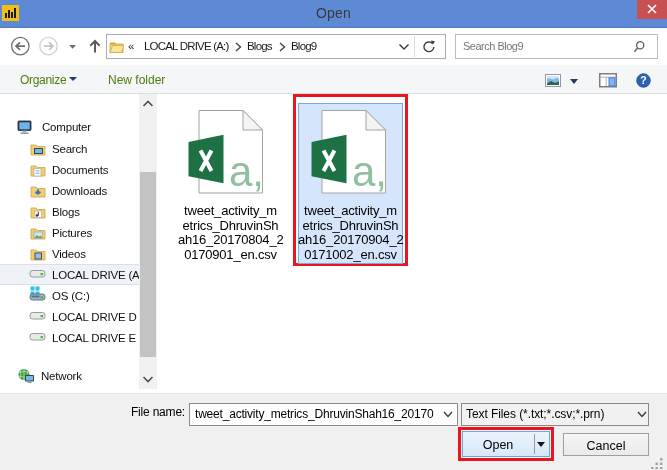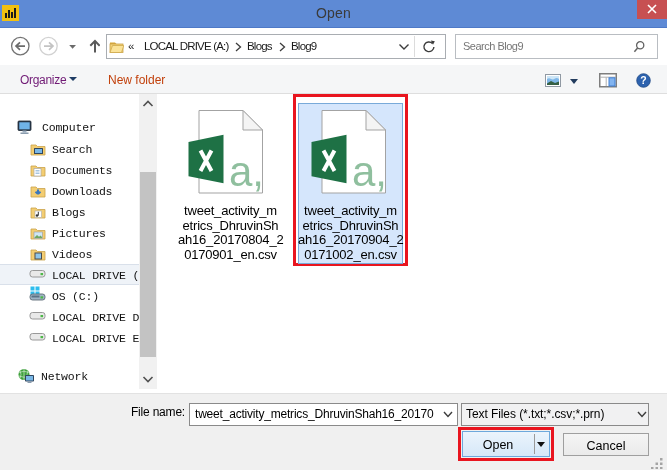--- a/index.html
+++ b/index.html
@@ -12,23 +12,23 @@
 #closebtn{left:637px;top:0;width:30px;height:19px;background:#c75052;}
 
 #navbar{left:0;top:28px;width:667px;height:37px;background:#fff;}
 
 #crumbbox{left:106px;top:34px;width:340px;height:25px;background:#fff;border:1px solid #a9adb2;box-sizing:border-box;}
 #searchbox{left:455px;top:34px;width:203px;height:25px;background:#fff;border:1px solid #b9bdc2;box-sizing:border-box;}
 #searchtext{left:463px;top:40px;font-size:11px;color:#767676;letter-spacing:-0.5px;}
 .crumbtxt{top:40px;font-size:11.5px;color:#1b1b1b;letter-spacing:-0.8px;}
 
 #toolbar{left:0;top:65px;width:667px;height:29px;background:#f5f6f7;border-bottom:1px solid #dedede;box-sizing:border-box;}
-.tbtxt{top:73px;font-size:12px;color:#701a75;letter-spacing:-0.3px;}
-
-.side{font-size:11.5px;color:#111;letter-spacing:-0.2px;white-space:nowrap;font-family:Liberation Mono, monospace;}
+.tbtxt{top:73px;font-size:12px;color:#4d7c0f;letter-spacing:-0.3px;}
+
+.side{font-size:11.5px;color:#111;letter-spacing:-0.2px;white-space:nowrap;}
 #sidehl{left:0;top:264px;width:139px;height:19px;background:#eff3f8;border-top:1px solid #d9e0ea;border-bottom:1px solid #d9e0ea;box-sizing:content-box;}
 
 #sbar{left:139px;top:94px;width:18px;height:295px;background:#f1f1f1;}
 #sthumb{left:140px;top:172px;width:16px;height:185px;background:#c3c3c3;}
 
 #redrect1{left:293px;top:94px;width:115px;height:172px;border:3.5px solid #e9151f;box-sizing:border-box;}
 #selrect{left:298px;top:103px;width:105px;height:161px;background:#d5e6fc;border:1px solid #79aad9;box-sizing:border-box;}
 .fname{font-size:13px;line-height:14.5px;text-align:center;color:#000;letter-spacing:-0.2px;}
 
 #botbar{left:0;top:393px;width:667px;height:77px;background:#f0f0f0;border-top:1px solid #e2e2e2;box-sizing:border-box;}
@@ -102,21 +102,21 @@
 <div class="abs" id="searchtext">Search Blog9</div>
 <svg class="abs" style="left:632px;top:40px" width="14" height="14">
   <circle cx="8.2" cy="5.3" r="3.6" stroke="#636363" stroke-width="1.3" fill="none"></circle>
   <path d="M5.6 8.1 L2.4 11.8" stroke="#636363" stroke-width="1.5" fill="none"></path>
 </svg>
 
 
 <div class="abs" id="toolbar"></div>
 <div class="abs tbtxt" style="left:20px">Organize</div>
 <div class="abs tri-d" style="left:69px;top:77px"></div>
-<div class="abs tbtxt" style="left:108px;color:#c2410c;letter-spacing:0">New folder</div>
+<div class="abs tbtxt" style="left:108px;color:#4d7c0f;letter-spacing:0">New folder</div>
 <svg class="abs" style="left:545px;top:74px" width="16" height="13">
   <rect x="0.5" y="0.5" width="15" height="12" fill="#fff" stroke="#9099a3" stroke-width="1"></rect>
   <rect x="2" y="2" width="12" height="9" fill="#7fb7e8"></rect>
   <path d="M2 5 Q4 3.5 6 5 Q8 6 10 4.5 Q12 3.5 14 5 L14 2 L2 2 Z" fill="#cde6f7"></path>
   <path d="M2 9.5 L6 7 L10 9 L14 7.5 L14 11 L2 11 Z" fill="#355f43"></path>
 </svg>
 <div class="abs" style="left:570px;top:79px;width:0;height:0;border-left:4.5px solid transparent;border-right:4.5px solid transparent;border-top:5px solid #223c5e;"></div>
 <svg class="abs" style="left:599px;top:73px" width="18" height="15">
   <rect x="0.75" y="0.75" width="16.5" height="13" fill="#fff" stroke="#7e7e7e" stroke-width="1.5"></rect>
   <path d="M1.5 4.2 H16.5" stroke="#9a9a9a" stroke-width="0.8"></path>

